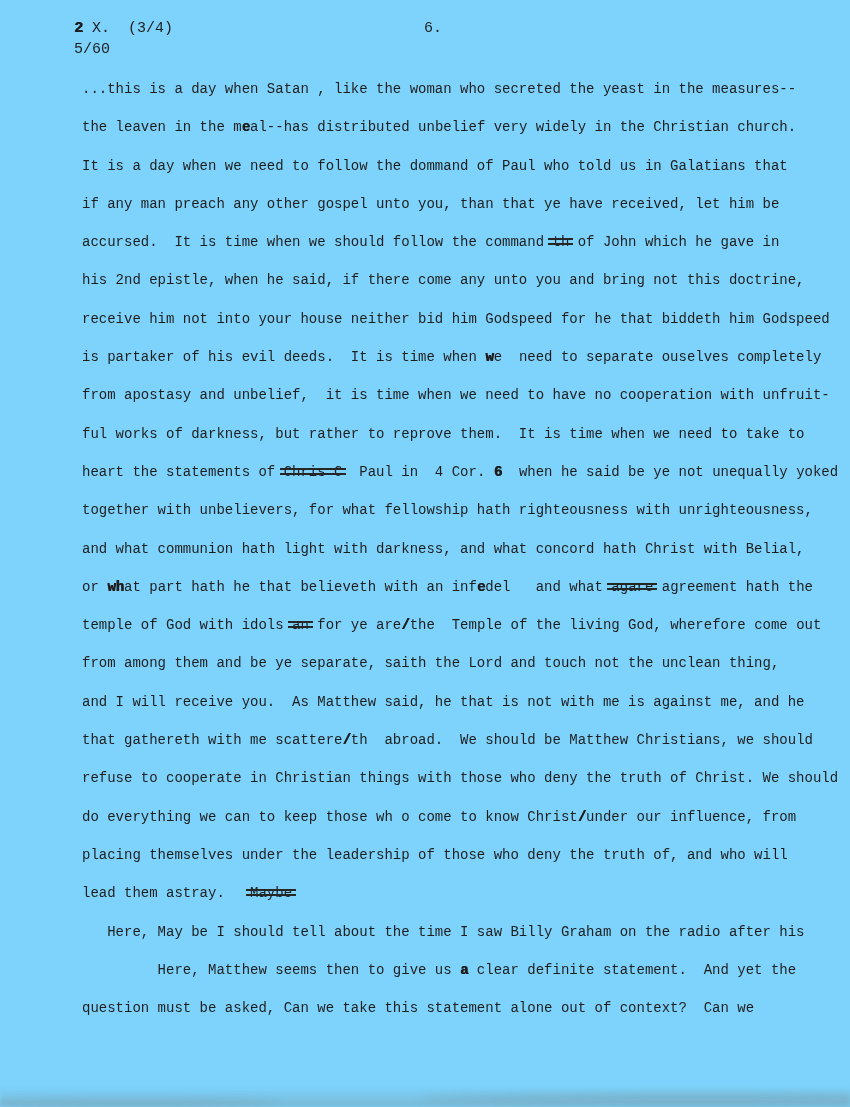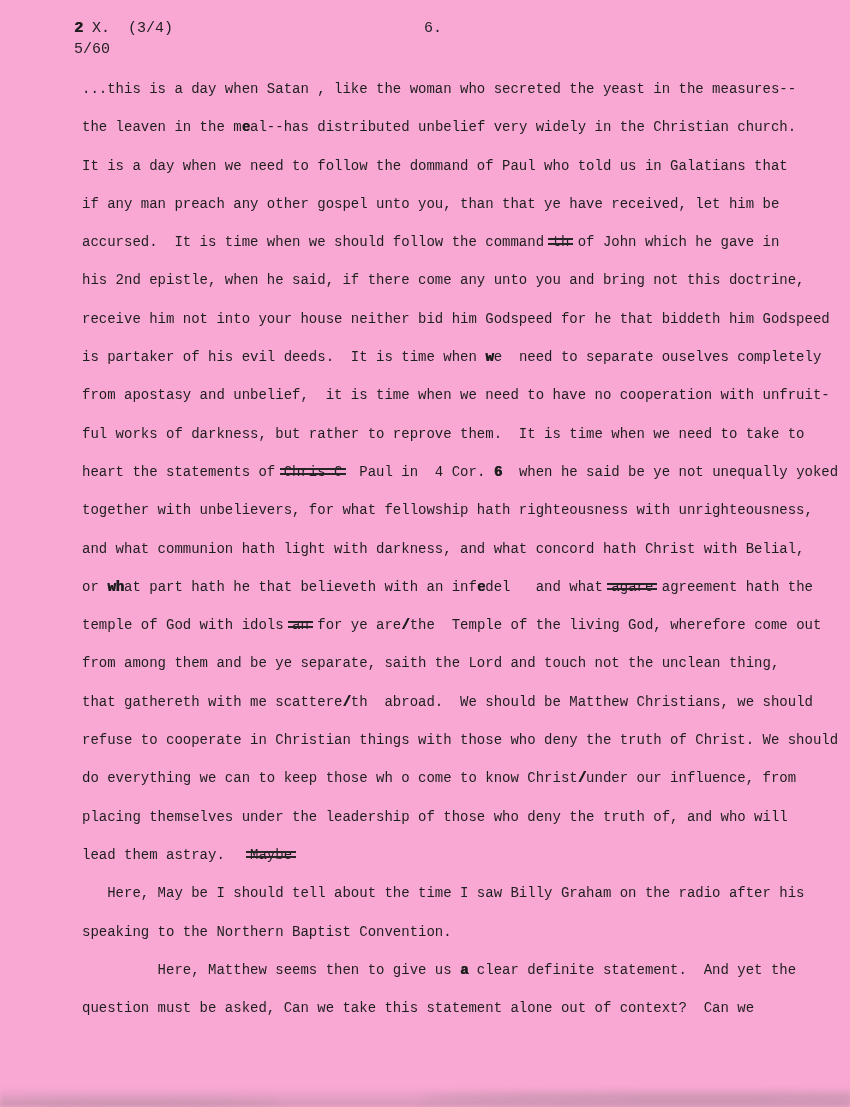--- a/index.html
+++ b/index.html
@@ -96,21 +96,21 @@
     height: 8px;
     background: rgba(120,120,112,0.18);
     border-radius: 50%;
     filter: blur(4px);
     pointer-events: none;
   }
 </style>
 </head>
 <body>
 
-<div class="page" style="background: #f9a8d4; color: rgb(30, 30, 30);">
+<div class="page" style="background: #7dd3fc; color: rgb(30, 30, 30);">
 
   <div class="header-left"><span class="over">2</span><span> X.  (3/4)</span>
 <span>5/60</span></div>
 
   <div class="page-number">6.</div>
 
   <div class="body-text" id="body-text">
       <div class="line"><span>...this is a day when Satan , like the woman who secreted the yeast in the measures--</span></div>
       <div class="line"><span>the leaven in the m</span><span class="over">e</span><span>al--has distributed unbelief very widely in the Christian church.</span></div>
       <div class="line"><span>It is a day when we need to follow the dommand of Paul who told us in Galatians that</span></div>
@@ -120,27 +120,27 @@
       <div class="line"><span>receive him not into your house neither bid him Godspeed for he that biddeth him Godspeed</span></div>
       <div class="line"><span>is partaker of his evil deeds.  It is time when </span><span class="over">w</span><span>e  need to separate ouselves completely</span></div>
       <div class="line"><span>from apostasy and unbelief,  it is time when we need to have no cooperation with unfruit-</span></div>
       <div class="line"><span>ful works of darkness, but rather to reprove them.  It is time when we need to take to</span></div>
       <div class="line"><span>heart the statements of </span><span class="strike">Chris C</span><span>  Paul in  4 Cor. </span><span class="over">6</span><span>  when he said be ye not unequally yoked</span></div>
       <div class="line"><span>together with unbelievers, for what fellowship hath righteousness with unrighteousness,</span></div>
       <div class="line"><span>and what communion hath light with darkness, and what concord hath Christ with Belial,</span></div>
       <div class="line"><span>or </span><span class="over">wh</span><span>at part hath he that believeth with an inf</span><span class="over">e</span><span>del   and what </span><span class="strike">agare</span><span> agreement hath the</span></div>
       <div class="line"><span>temple of God with idols </span><span class="strike">an</span><span> for ye are</span><span class="over">/</span><span>the  Temple of the living God, wherefore come out</span></div>
       <div class="line"><span>from among them and be ye separate, saith the Lord and touch not the unclean thing,</span></div>
+      <div class="line"><span>and I will receive you.  As Matthew said, he that is not with me is against me, and he</span></div>
       <div class="line"><span>that gathereth with me scattere</span><span class="over">/</span><span>th  abroad.  We should be Matthew Christians, we should</span></div>
       <div class="line"><span>refuse to cooperate in Christian things with those who deny the truth of Christ. We should</span></div>
       <div class="line"><span>do everything we can to keep those wh o come to know Christ</span><span class="over">/</span><span>under our influence, from</span></div>
       <div class="line"><span>placing themselves under the leadership of those who deny the truth of, and who will</span></div>
       <div class="line"><span>lead them astray.   </span><span class="strike">Maybe</span></div>
       <div class="line"><span>   Here, May be I should tell about the time I saw Billy Graham on the radio after his</span></div>
-      <div class="line"><span>speaking to the Northern Baptist Convention.</span></div>
       <div class="line"><span>         Here, Matthew seems then to give us </span><span class="over">a</span><span> clear definite statement.  And yet the</span></div>
       <div class="line"><span>question must be asked, Can we take this statement alone out of context?  Can we</span></div>
     </div>
 
   <div class="scan-shadow"></div>
   <div class="scan-smudge-1"></div>
   <div class="scan-smudge-2"></div>
 </div>
 
 </body></html>

